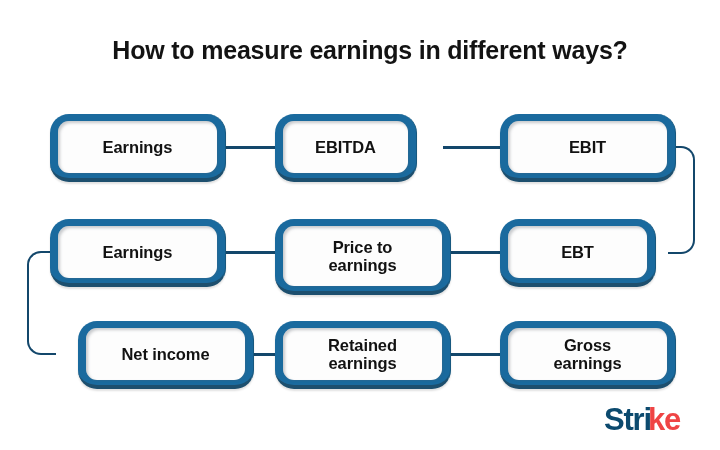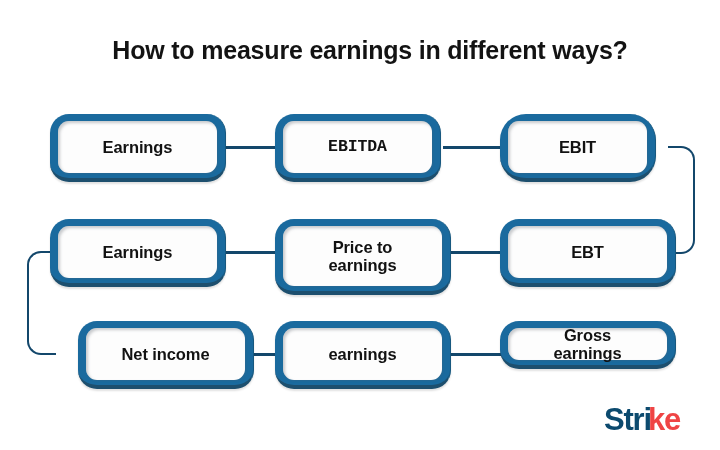--- a/index.html
+++ b/index.html
@@ -114,29 +114,29 @@
   <div class="conn" style="left:443px;top:353px;width:64px;height:3px;"></div>
 
   <div class="node" style="left:50px;top:114px;width:176px;height:68px;">
     <div class="inner">
       <div>
         <span>Earnings</span>
       </div>
     </div>
   </div>
 
-  <div class="node" style="left:275px;top:114px;width:166px;height:68px;font-family:Liberation Mono, monospace;">
+  <div class="node" style="left:275px;top:114px;width:142px;height:68px;">
     <div class="inner">
       <div>
         <span>EBITDA</span>
       </div>
     </div>
   </div>
 
-  <div class="node" style="left:500px;top:114px;width:156px;height:68px;border-radius:26px;">
+  <div class="node" style="left:500px;top:114px;width:176px;height:68px;">
     <div class="inner">
       <div>
         <span>EBIT</span>
       </div>
     </div>
   </div>
 
   <div class="node" style="left:50px;top:219px;width:176px;height:68px;">
     <div class="inner">
       <div>
@@ -147,45 +147,46 @@
 
   <div class="node" style="left:275px;top:219px;width:176px;height:76px;">
     <div class="inner">
       <div>
         <span>Price to</span>
         <span>earnings</span>
       </div>
     </div>
   </div>
 
-  <div class="node" style="left:500px;top:219px;width:176px;height:68px;">
+  <div class="node" style="left:500px;top:219px;width:156px;height:68px;">
     <div class="inner">
       <div>
         <span>EBT</span>
       </div>
     </div>
   </div>
 
   <div class="node" style="left:50px;top:321px;width:176px;height:68px;margin-left:28px;">
     <div class="inner">
       <div>
         <span>Net income</span>
       </div>
     </div>
   </div>
 
   <div class="node" style="left:275px;top:321px;width:176px;height:68px;">
     <div class="inner">
       <div>
+        <span>Retained</span>
         <span>earnings</span>
       </div>
     </div>
   </div>
 
-  <div class="node" style="left:500px;top:321px;width:176px;height:48px;">
+  <div class="node" style="left:500px;top:321px;width:176px;height:68px;">
     <div class="inner">
       <div>
         <span>Gross</span>
         <span>earnings</span>
       </div>
     </div>
   </div>
 
   <div class="logo">
     <span class="dark">Stri</span>

